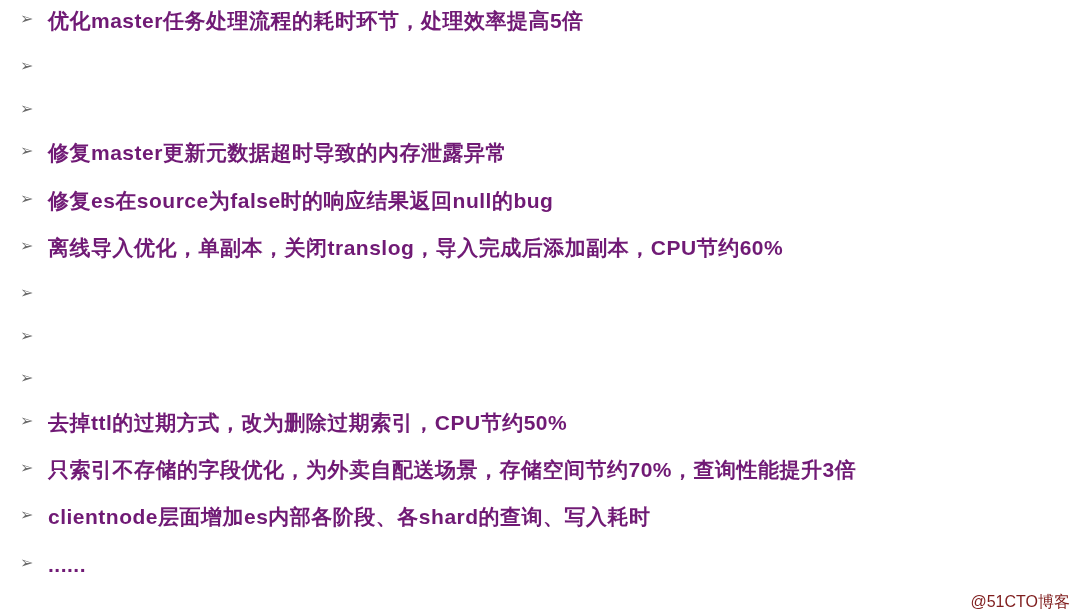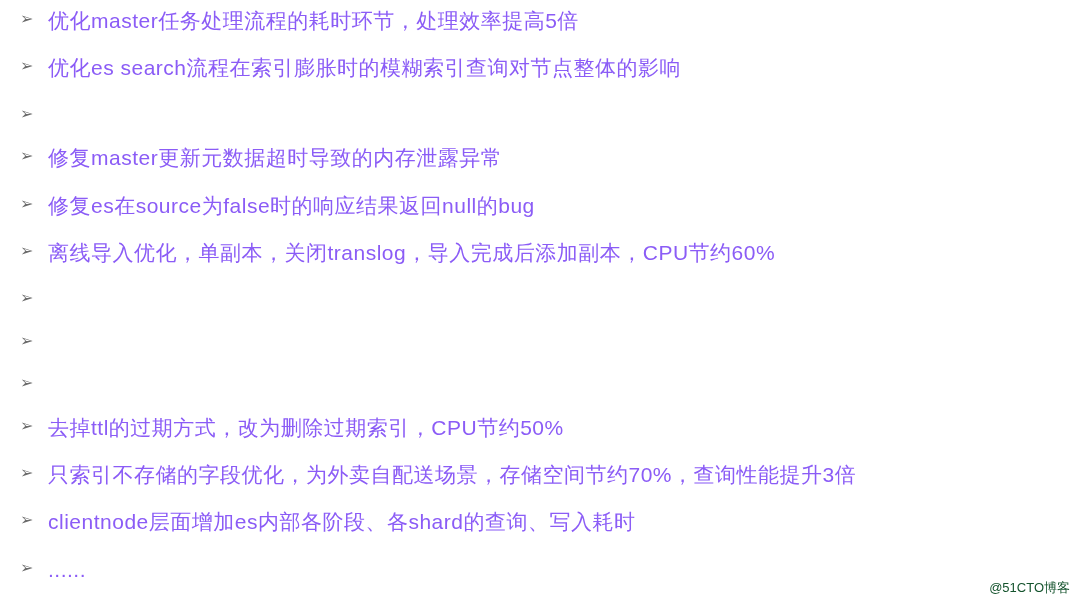--- a/index.html
+++ b/index.html
@@ -26,43 +26,43 @@
     }
     .bullet {
       color: #6b6b6b;
       font-size: 16px;
       margin-right: 14px;
       flex-shrink: 0;
       width: 14px;
       margin-top: 2px;
     }
     .item-text {
-      color: #8b5cf6;
+      color: #701a75;
       font-size: 21px;
       letter-spacing: 0.5px;
+      font-weight: bold;
     }
     .watermark {
       position: absolute;
-      bottom: 16px;
+      bottom: 0;
       right: 10px;
-      font-size: 13px;
-      color: #14532d;
+      font-size: 16px;
+      color: #7f1d1d;
     }
   </style>
 </head>
 <body>
 
 <ul class="list">
   <li class="list-item">
     <span class="bullet">➢</span>
     <span class="item-text">优化master任务处理流程的耗时环节，处理效率提高5倍</span>
   </li>
   <li class="list-item">
     <span class="bullet">➢</span>
-    <span class="item-text">优化es search流程在索引膨胀时的模糊索引查询对节点整体的影响</span>
   </li>
   <li class="list-item">
     <span class="bullet">➢</span>
   </li>
   <li class="list-item">
     <span class="bullet">➢</span>
     <span class="item-text">修复master更新元数据超时导致的内存泄露异常</span>
   </li>
   <li class="list-item">
     <span class="bullet">➢</span>

